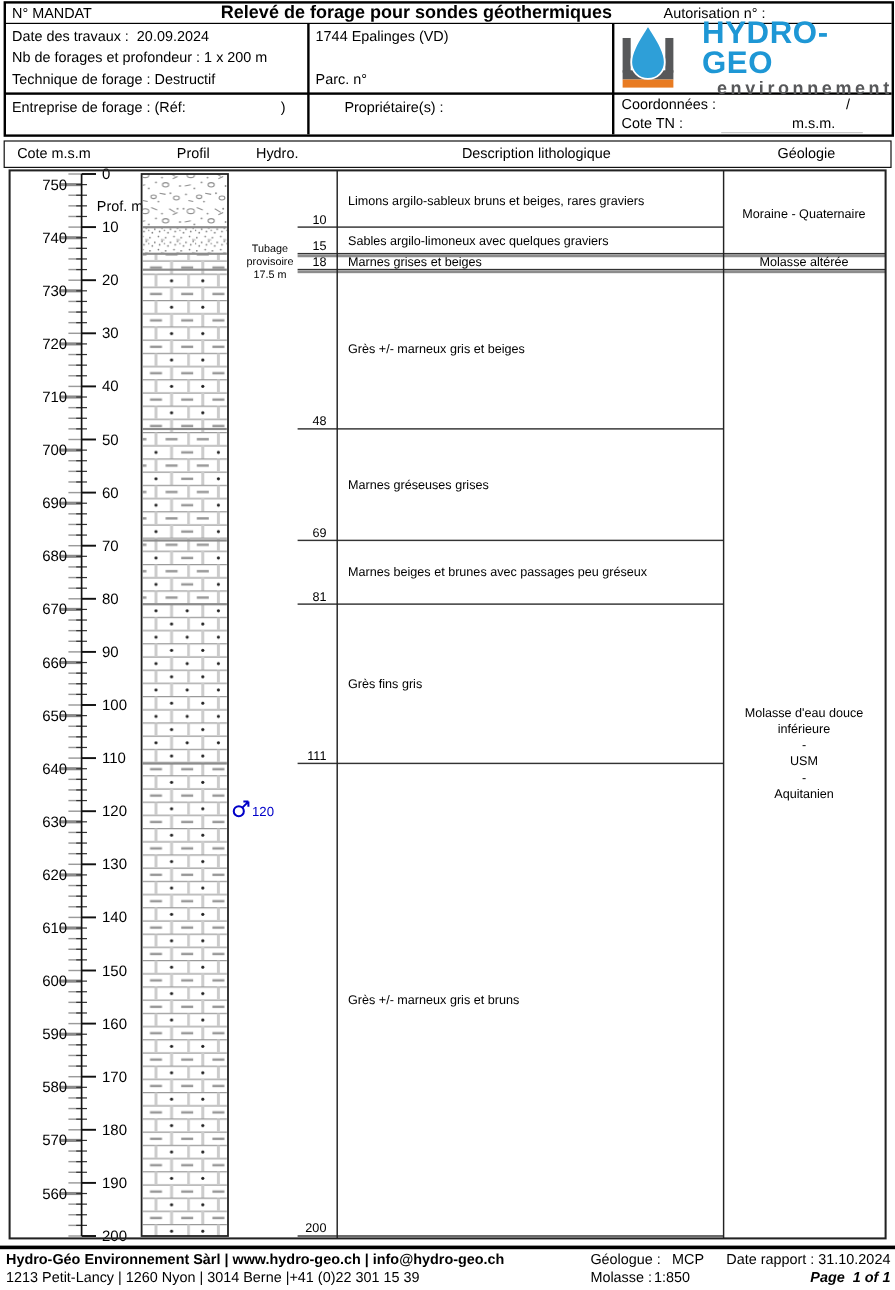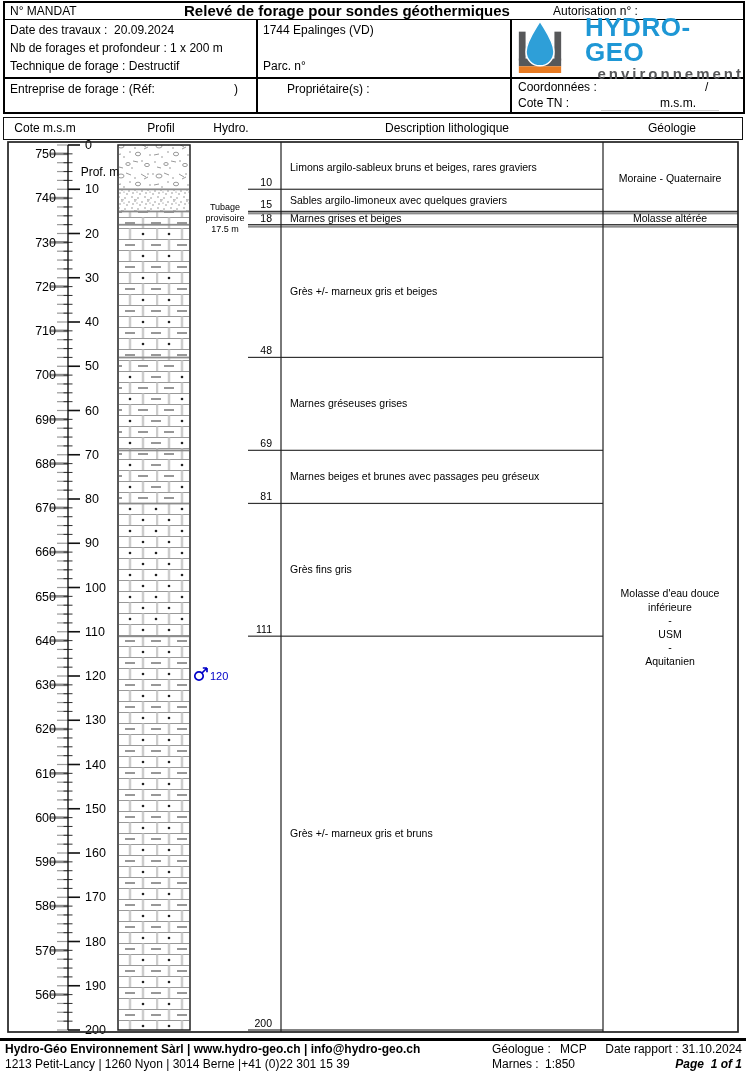--- a/index.html
+++ b/index.html
@@ -500,18 +500,18 @@
         <rect x="602.4" y="2" width="1.2" height="890" fill="#222"></rect>
         <rect x="8" y="2" width="730" height="890" fill="none" stroke="#222" stroke-width="1.7"></rect>
       </g>
   </svg>
 
   <div id="frule" class="abs"></div>
   <span id="fco" class="abs t12 pre">Hydro-Géo Environnement Sàrl | www.hydro-geo.ch | info@hydro-geo.ch</span>
   <span id="fad" class="abs t12 pre">1213 Petit-Lancy | 1260 Nyon | 3014 Berne |+41 (0)22 301 15 39</span>
   <span id="fgl" class="abs t12 pre">Géologue :</span>
   <span id="fgv" class="abs t12 pre">MCP</span>
-  <span id="fel" class="abs t12 pre">Marnes :</span>
+  <span id="fel" class="abs t12 pre">Molasse :</span>
   <span id="fev" class="abs t12 pre">1:850</span>
   <span id="fdate" class="abs t12 pre"><span>Date rapport :</span><span> </span><span>31.10.2024</span></span>
   <span id="fpage" class="abs t12 pre">Page  1 of 1</span>
 
 </div>
 
 </body></html>

